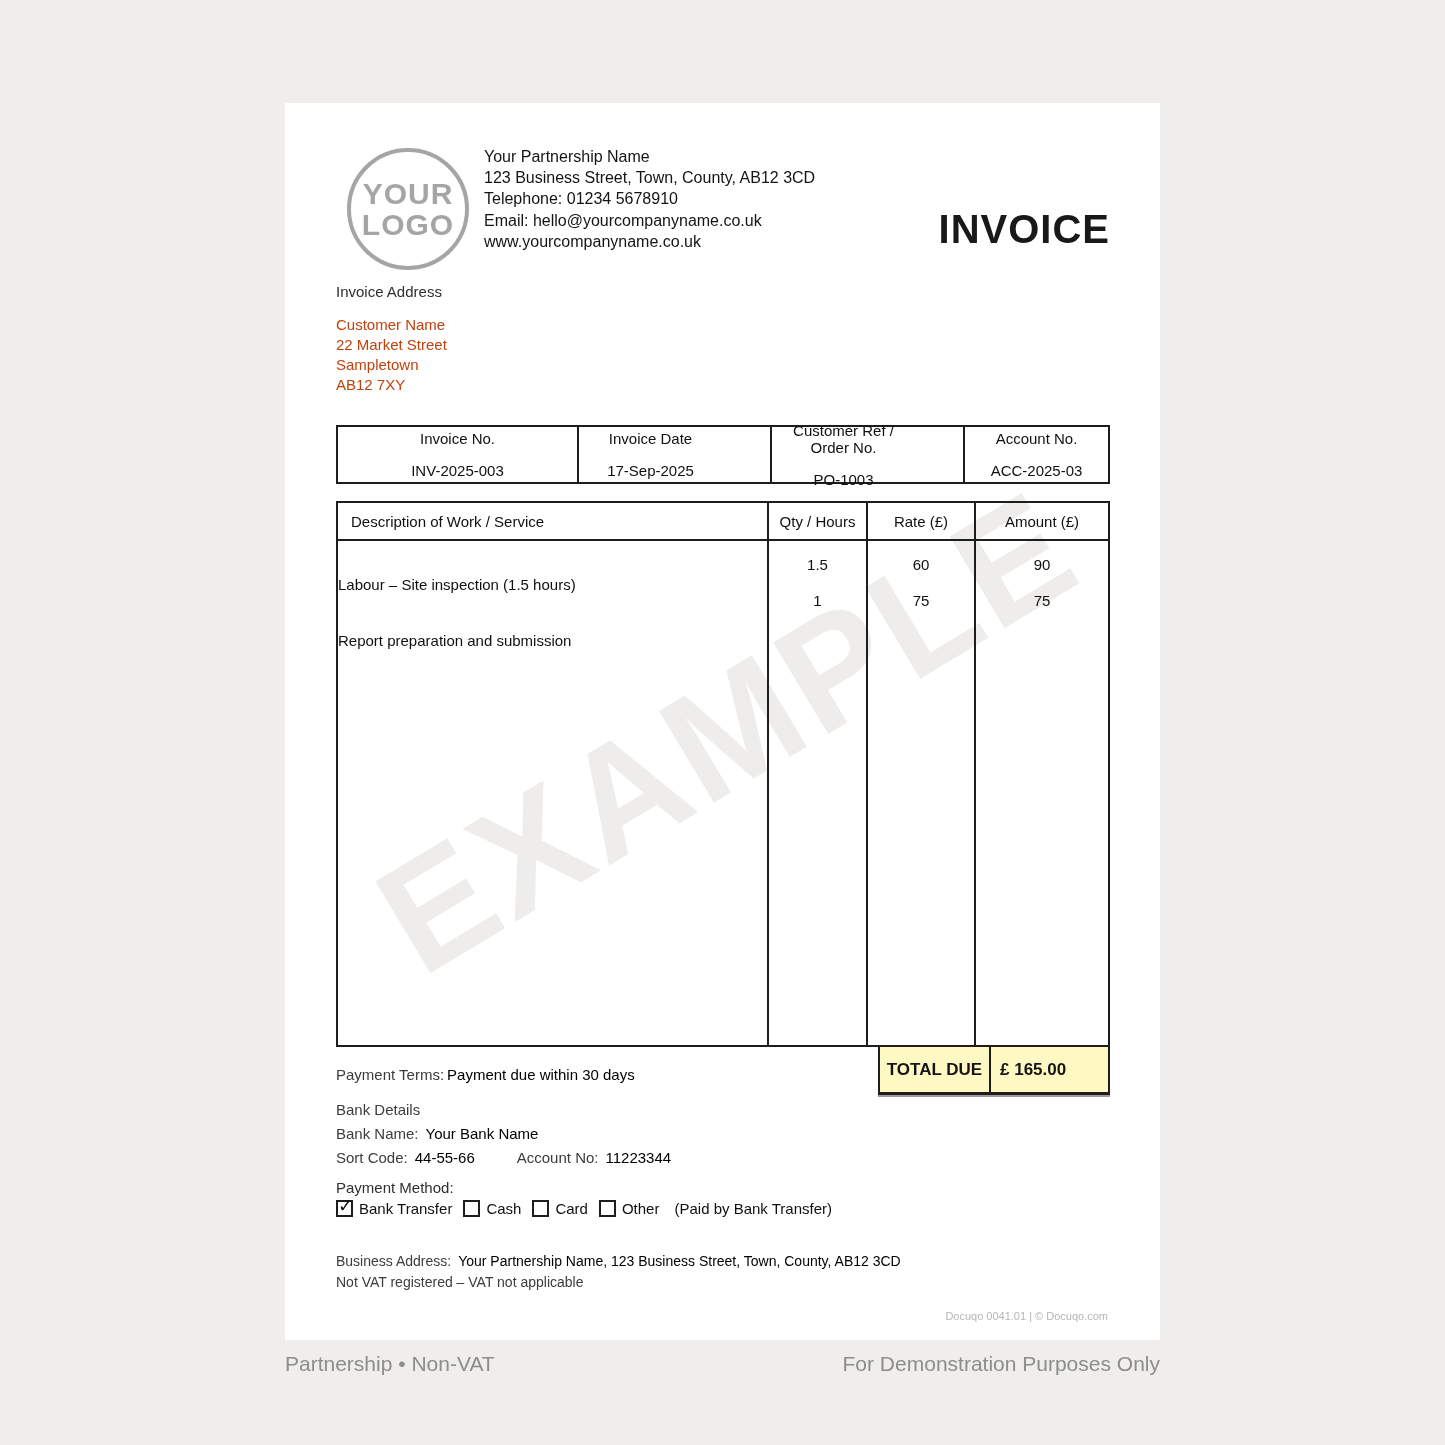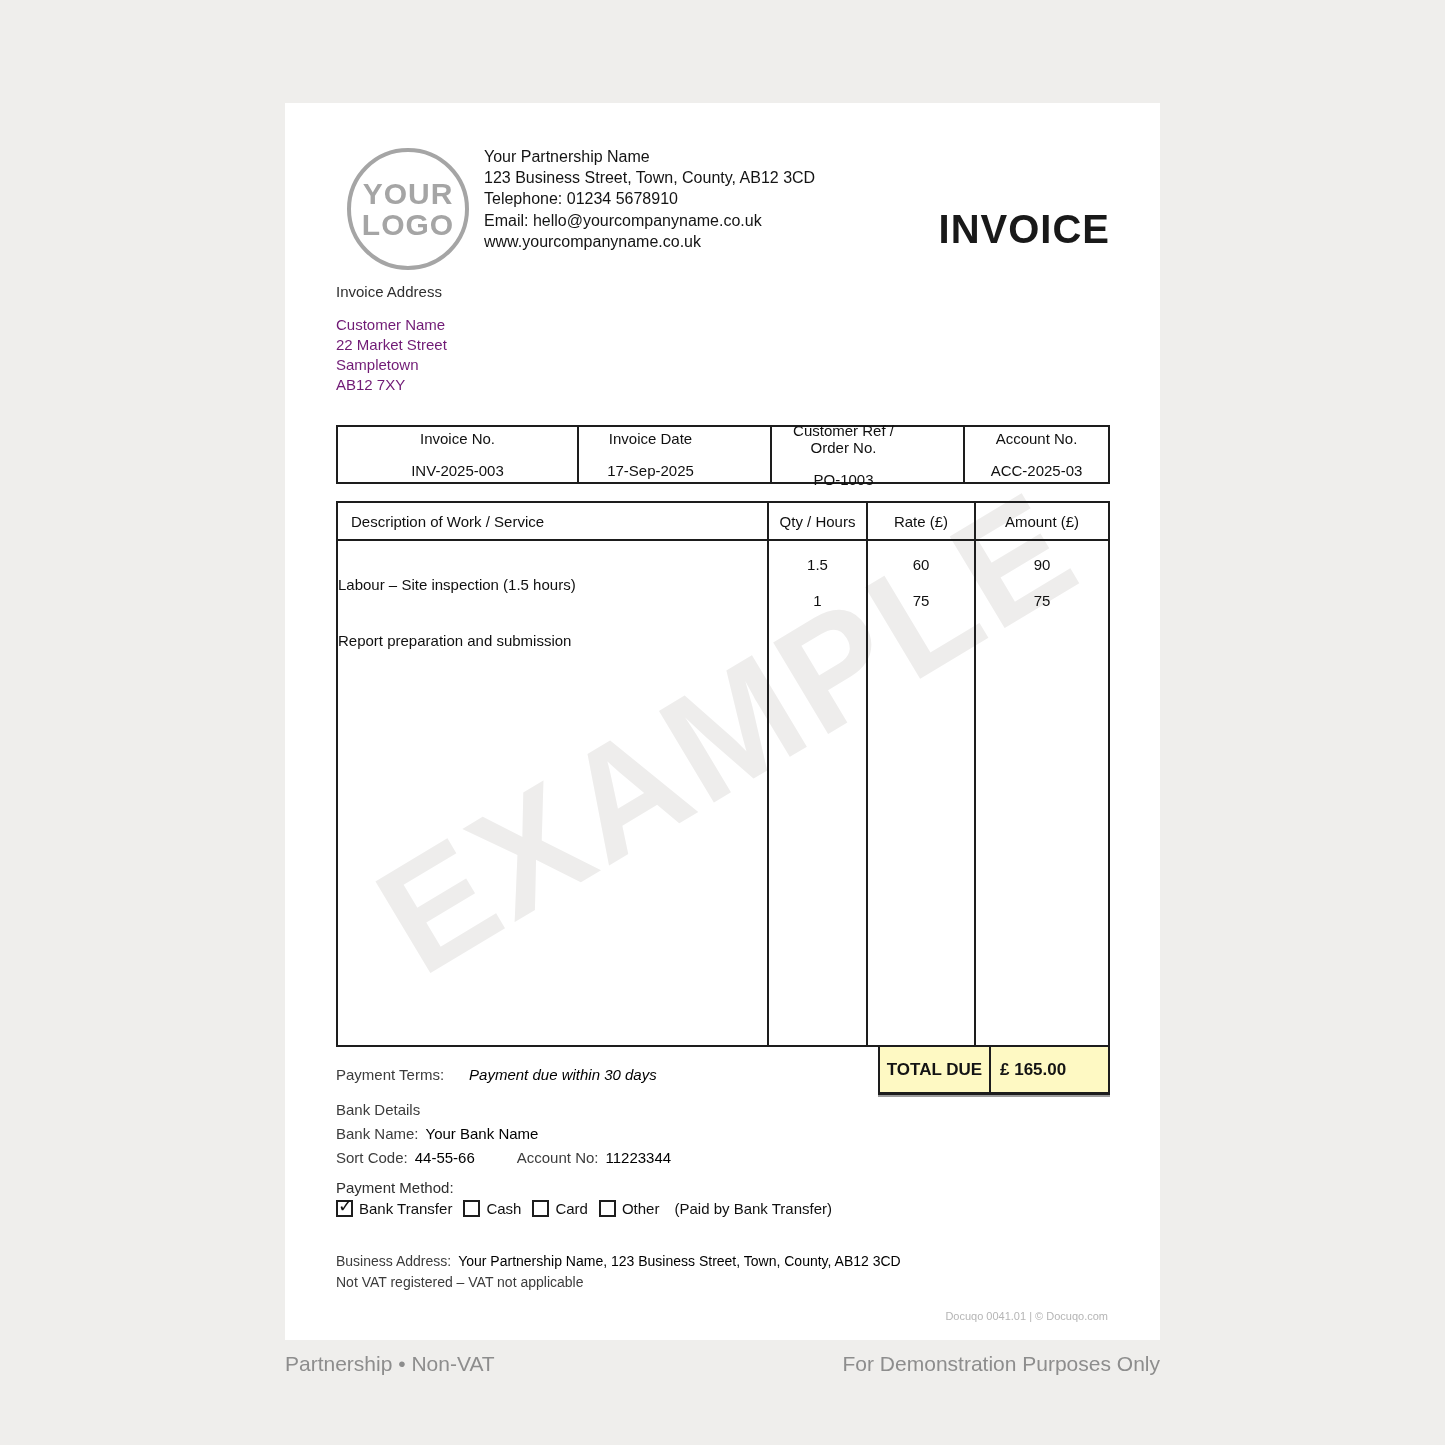--- a/index.html
+++ b/index.html
@@ -32,21 +32,21 @@
   .logo {
     left:62px; top:45px; width:122px; height:122px;
     border:4px solid #a5a5a5; border-radius:50%;
     display:flex; flex-direction:column; align-items:center; justify-content:center;
     color:#a5a5a5; font-weight:bold; font-size:30px; line-height:31px; letter-spacing:1px;
   }
   .company { left:199px; top:43px; font-size:16px; line-height:21.2px; color:#141414; }
   .doc-title { right:50px; top:104px; font-size:40px; font-weight:bold; letter-spacing:1px; color:#191919; }
 
   .inv-addr-label { left:51px; top:180px; font-size:15px; color:#2f2f2f; }
-  .customer { left:51px; top:212px; font-size:15px; line-height:20px; color:#701a75; }
+  .customer { left:51px; top:212px; font-size:15px; line-height:20px; color:#c2410c; }
 
   
   .meta-table {
     left:51px; top:322px; width:774px; height:59px;
     display:flex; border:2px solid #1d1d1d; background:transparent;
   }
   .meta-cell {
     flex:1; display:flex; flex-direction:column; justify-content:center; gap:15px;
     text-align:center; font-size:15px; border-left:2px solid #1d1d1d; color:#101010;margin-left:48px;
   }
@@ -89,21 +89,21 @@
   }
   .total-value {
     flex:1; display:flex; align-items:center;
     padding-left:9px; font-weight:bold; font-size:17px; color:#141414;
   }
 
   .label-txt { color:#3c3c3c; }
   .value-txt { color:#000000; }
 
   .payment-terms { left:51px; top:963px; font-size:15px; }
-  .payment-terms .value-txt { margin-left:25px;font-style:italic; }
+  .payment-terms .value-txt { margin-left:3px; }
 
   .bank { left:51px; top:995px; font-size:15px; line-height:24px; }
   .bank .value-txt { margin-left:7px; }
   .bank .acct { margin-left:42px; }
 
   .pm-label { left:51px; top:1076px; font-size:15px; color:#2f2f2f; }
   .pm-row { left:51px; top:1097px; display:flex; align-items:center; font-size:15px; color:#101010; }
   .pm-opt { display:flex; align-items:center; margin-right:11px; }
   .checkbox {
     width:17px; height:17px; border:2px solid #1d1d1d; margin-right:6px;

